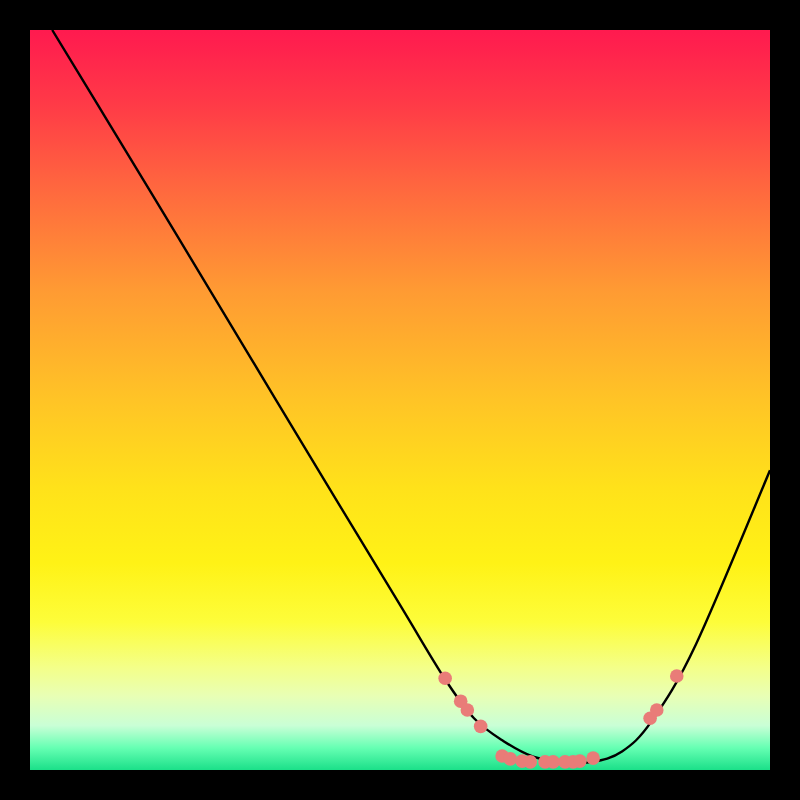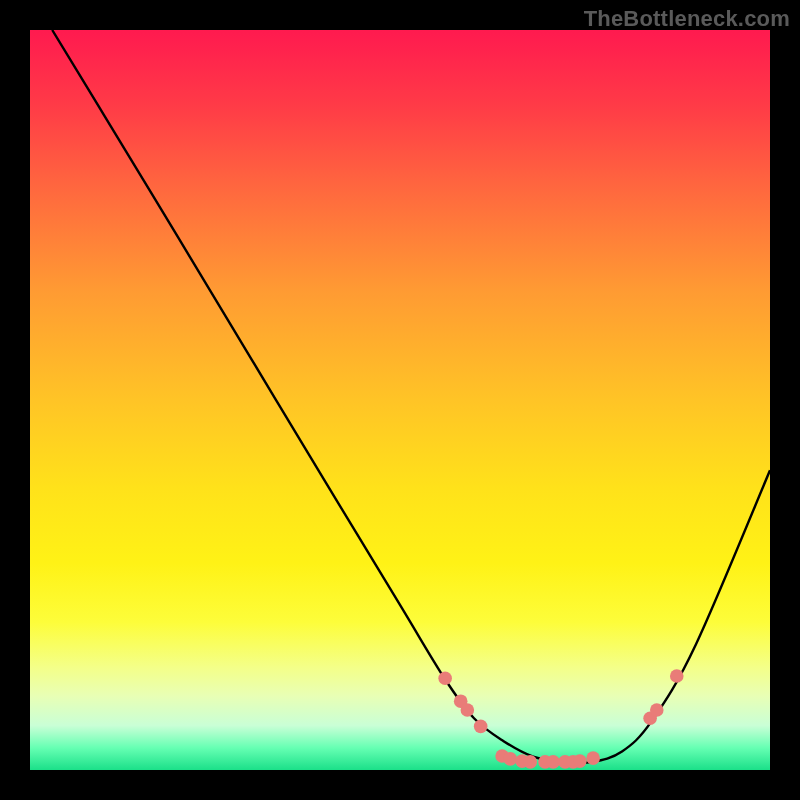--- a/index.html
+++ b/index.html
@@ -61,21 +61,20 @@
   .line {
     stroke: #000;
     stroke-width: 2.4;
     fill: none;
   }
 </style>
 </head>
 <body>
 
 <div class="frame">
-  <div class="watermark">TheBottleneck.com</div>
   <div class="plot">
     <div class="gradient"></div>
     <svg class="curve" viewBox="0 0 740 740" preserveAspectRatio="none">
       <path id="curve-path" class="line" d="M 22.2 0 C 30.833333333333332 14.183333333333337, 53.03333333333333 50.566666666666684, 74 85.10000000000002 C 94.96666666666667 119.63333333333335, 123.33333333333333 166.37666666666672, 148 207.20000000000005 C 172.66666666666666 248.02333333333337, 197.33333333333334 289.09333333333336, 222 330.04 C 246.66666666666666 370.9866666666667, 271.3333333333333 412.05666666666673, 296 452.88000000000005 C 320.6666666666667 493.7033333333334, 350.26666666666665 542.4200000000001, 370 574.98 C 389.73333333333335 607.54, 402.0666666666667 629.37, 414.40000000000003 648.24 C 426.73333333333335 667.11, 434.1333333333333 677.7166666666667, 444 688.2 C 453.8666666666667 698.6833333333334, 463.73333333333335 704.7266666666667, 473.6 711.14 C 483.4666666666667 717.5533333333333, 493.33333333333337 723.2266666666666, 503.20000000000005 726.68 C 513.0666666666667 730.1333333333333, 522.9333333333333 730.9966666666667, 532.8 731.86 C 542.6666666666666 732.7233333333334, 552.5333333333333 733.5866666666667, 562.4 731.86 C 572.2666666666667 730.1333333333333, 582.1333333333333 728.2833333333333, 592 721.5 C 601.8666666666667 714.7166666666667, 609.2666666666667 709.0433333333333, 621.6 691.16 C 633.9333333333334 673.2766666666666, 646.2666666666667 656.01, 666 614.2 C 685.7333333333333 572.3900000000001, 727.6666666666666 469.2833333333333, 740 440.29999999999995"></path>
       <g id="dots">
           <circle cx="415.14000000000004" cy="648.24" r="6.8" class="dot"></circle>
           <circle cx="430.68000000000006" cy="671.18" r="6.8" class="dot"></circle>
           <circle cx="437.34" cy="680.06" r="6.8" class="dot"></circle>
           <circle cx="450.65999999999997" cy="696.34" r="6.8" class="dot"></circle>
           <circle cx="472.12" cy="725.94" r="6.8" class="dot"></circle>

